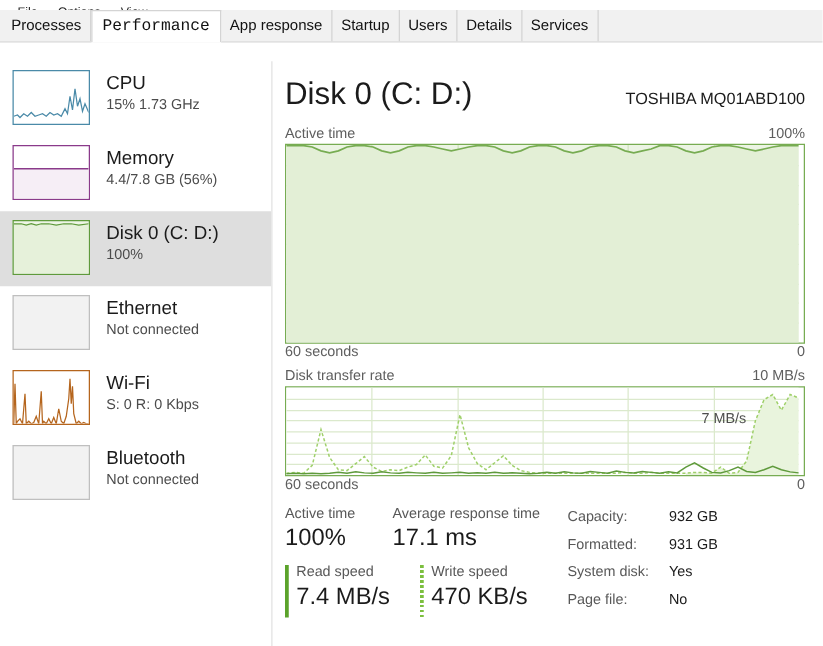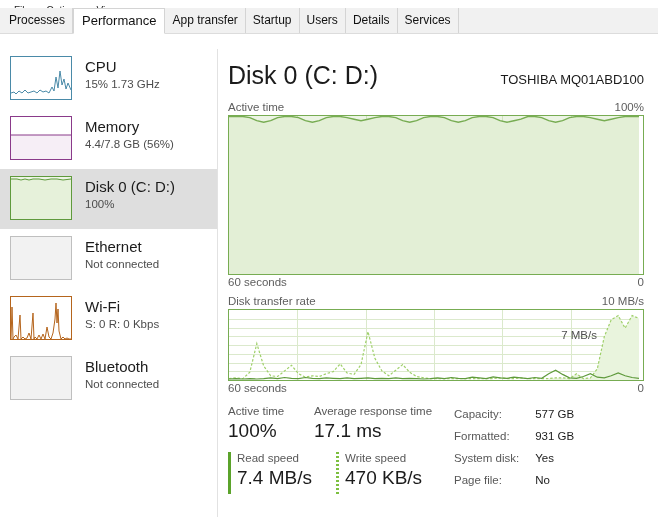--- a/index.html
+++ b/index.html
@@ -68,20 +68,21 @@
   .tab.active {
     background: #ffffff;
     height: 26px;
     line-height: 24px;
     border: 1px solid #d4d4d4;
     border-bottom: 1px solid #ffffff;
     margin-bottom: -1px;
     z-index: 3;
     font-size: 13px;
     padding: 0 8px;
+    font-family: Liberation Mono, monospace;
   }
 
   
   .sidebar {
     position: absolute;
     left: 0; top: 49px;
     width: 218px;
     height: 468px;
     background: #ffffff;
     border-right: 1px solid #e2e2e2;
@@ -252,21 +253,21 @@
 
   <div class="menubar">
     <div class="menu-item">File</div>
     <div class="menu-item">Options</div>
     <div class="menu-item">View</div>
   </div>
 
   <div class="tabstrip">
     <div class="tab">Processes</div>
     <div class="tab active">Performance</div>
-    <div class="tab">App transfer</div>
+    <div class="tab">App response</div>
     <div class="tab">Startup</div>
     <div class="tab">Users</div>
     <div class="tab">Details</div>
     <div class="tab">Services</div>
   </div>
 
   <div class="sidebar">
 
     <div class="side-item">
       <div class="thumb" style="border-color:#4a8aa8;background:#ffffff;">
@@ -434,21 +435,21 @@
               <div class="stat-value">470 KB/s</div>
             </div>
           </div>
         </div>
       </div>
 
       <table class="info-table">
         <tbody>
             <tr>
           <td class="info-key">Capacity:</td>
-          <td class="info-val">577 GB</td>
+          <td class="info-val">932 GB</td>
         </tr>
         <tr>
           <td class="info-key">Formatted:</td>
           <td class="info-val">931 GB</td>
         </tr>
         <tr>
           <td class="info-key">System disk:</td>
           <td class="info-val">Yes</td>
         </tr>
         <tr>

